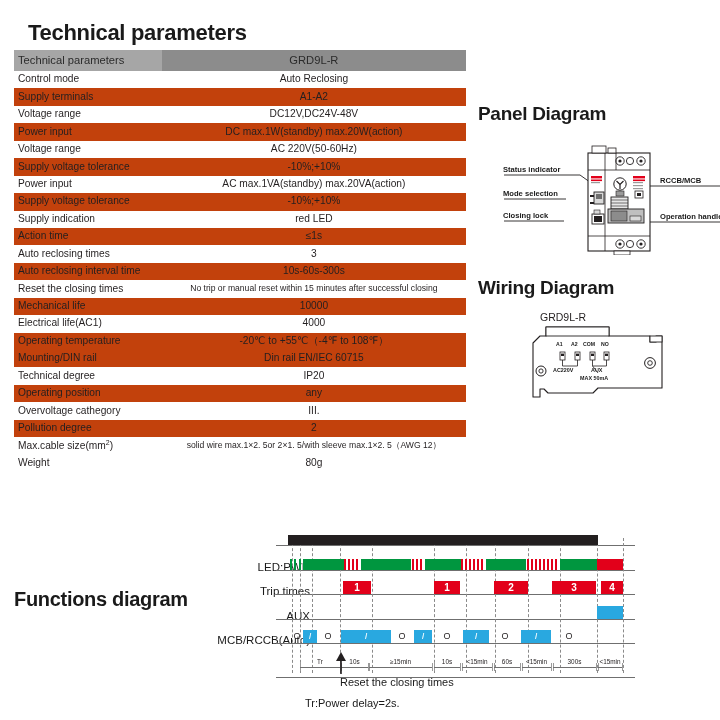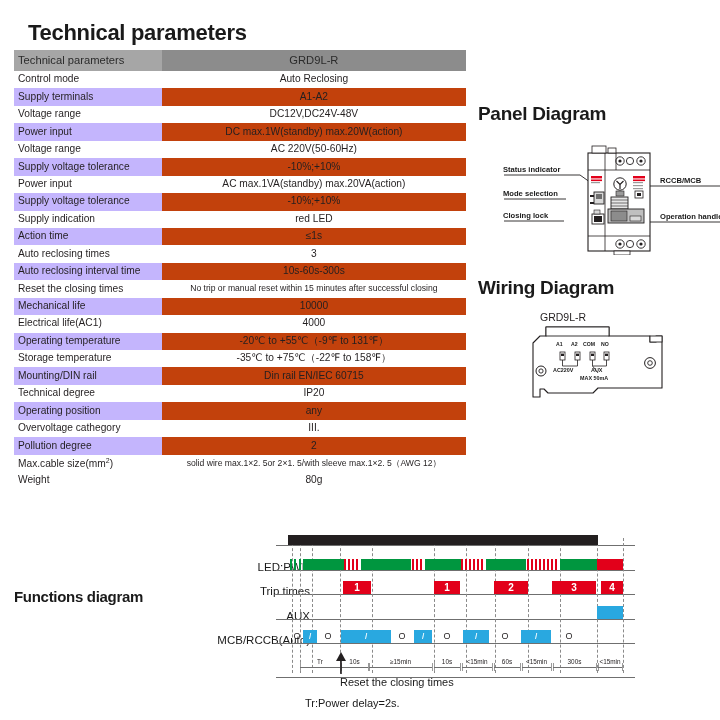--- a/index.html
+++ b/index.html
@@ -14,41 +14,41 @@
   .page{position:relative;width:720px;height:720px;}
 
   
   .h-title{
     font-size:22px;font-weight:bold;letter-spacing:-0.3px;
     color:#1a1a1a;
   }
   #tech-title{position:absolute;left:28px;top:20px;}
   #panel-title{position:absolute;left:478px;top:103px;font-size:19px;}
   #wiring-title{position:absolute;left:478px;top:277px;font-size:19px;text-align:center;}
-  #functions-title{position:absolute;left:14px;top:588px;font-size:15px;}
+  #functions-title{position:absolute;left:14px;top:588px;font-size:20px;}
 
   
   #spec-table{
     position:absolute;left:14px;top:50px;width:452px;
     border-collapse:collapse;
     font-size:10.2px;
   }
   #spec-table td{
     padding:0;height:17.45px;vertical-align:middle;
     line-height:1.05;
     white-space:nowrap;
   }
   #spec-table td.k{width:145px;padding-left:4px;text-align:left;}
   #spec-table td.v{width:307px;text-align:center;}
   #spec-table tr.hd td{
     background:#a6a6a6;color:#2b2b2b;font-size:11.2px;height:21px;
   }
   #spec-table tr.hd td.k{background:#a6a6a6;}
   #spec-table tr.hd td.v{background:#8c8c8c;color:#2b2b2b;}
-  #spec-table tr.alt td.k{background:#c4b5fd;}
+  #spec-table tr.alt td.k{background:#c2410c;}
   #spec-table tr.alt td.v{background:#c2410c;}
   #spec-table td.v.small{font-size:8.6px;}
   sup{font-size:7px;vertical-align:super;}
 
   
   #panel-wrap{position:absolute;left:478px;top:140px;width:238px;height:115px;margin-left:24px;}
   #wiring-wrap{position:absolute;left:478px;top:305px;width:238px;height:110px;}
   .dg-label{font-size:6.6px;font-weight:bold;color:#1a1a1a;}
 
   
@@ -159,25 +159,21 @@
         <tr class="alt">
           <td class="k">Mechanical life</td>
           <td class="v">10000</td>
         </tr>
         <tr>
           <td class="k">Electrical life(AC1)</td>
           <td class="v">4000</td>
         </tr>
         <tr class="alt">
           <td class="k">Operating temperature</td>
-          <td class="v">-20℃ to +55℃（-9℉ to 131℉）</td>
-        </tr>
-        <tr>
-          <td class="k">Storage temperature</td>
-          <td class="v">-35℃ to +75℃（-22℉ to 158℉）</td>
+          <td class="v">-20℃ to +55℃（-4℉ to 108℉）</td>
         </tr>
         <tr class="alt">
           <td class="k">Mounting/DIN rail</td>
           <td class="v">Din rail EN/IEC 60715</td>
         </tr>
         <tr>
           <td class="k">Technical degree</td>
           <td class="v">IP20</td>
         </tr>
         <tr class="alt">

